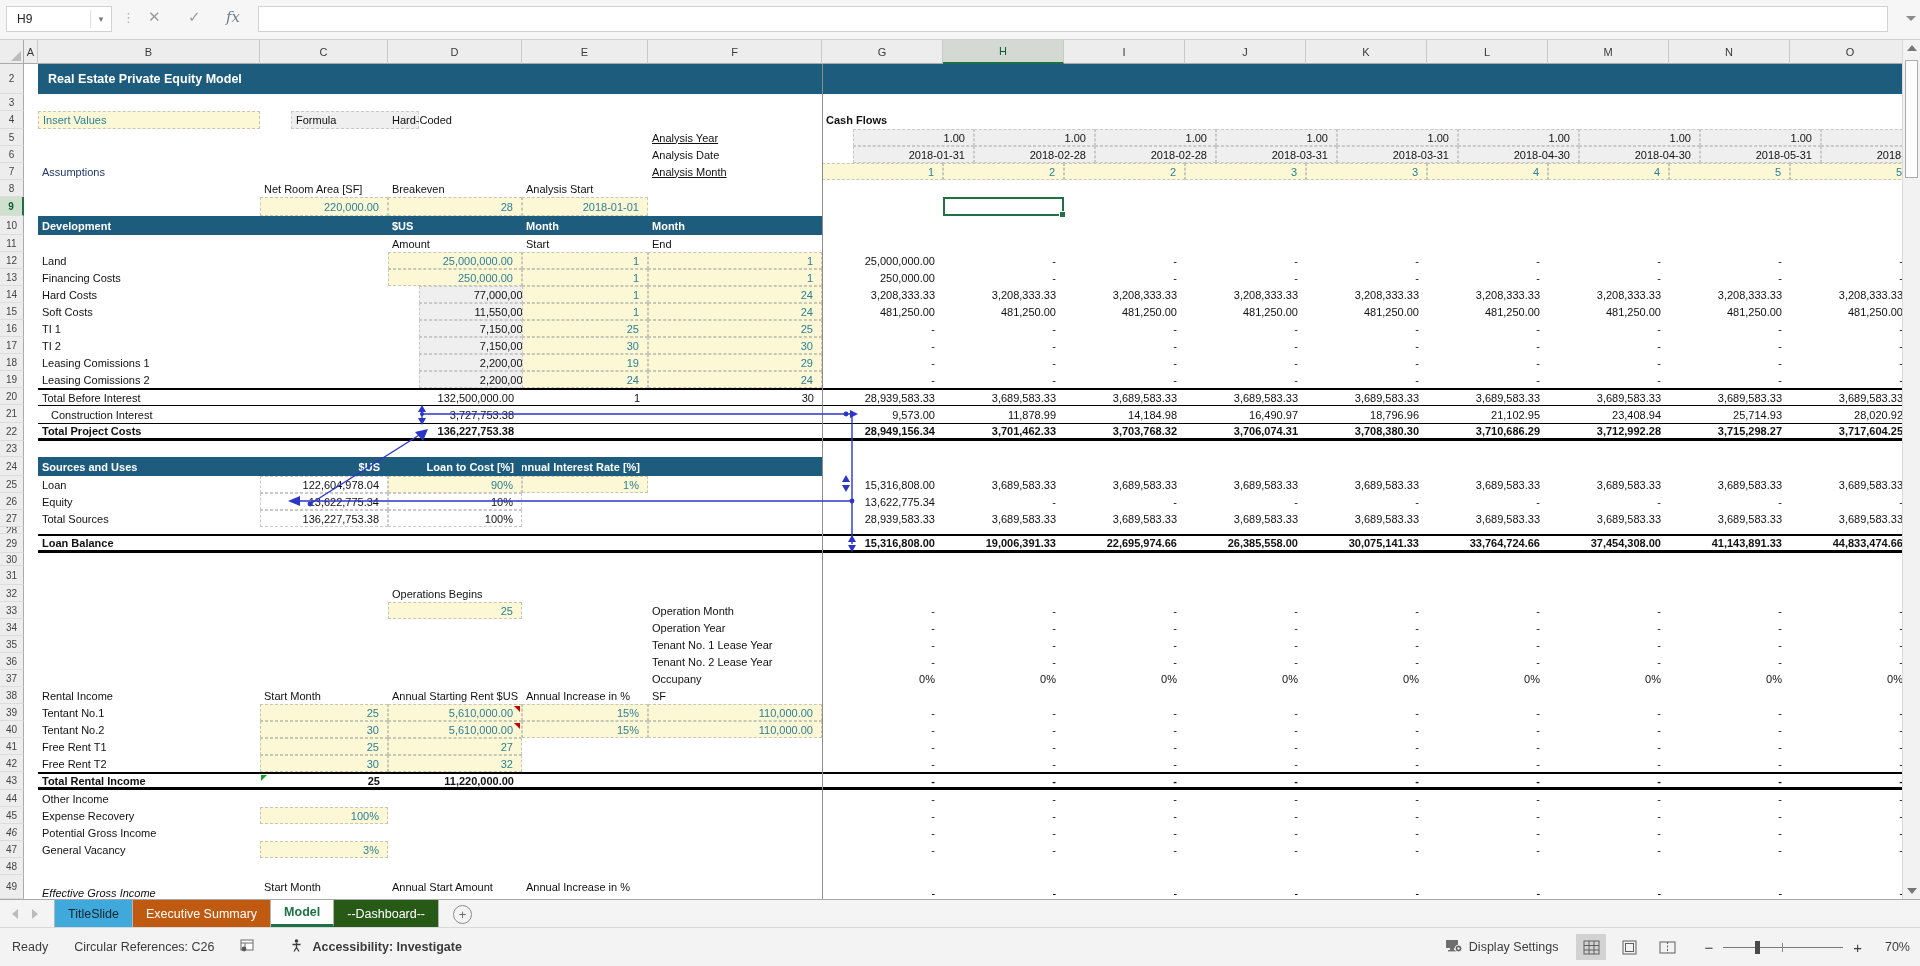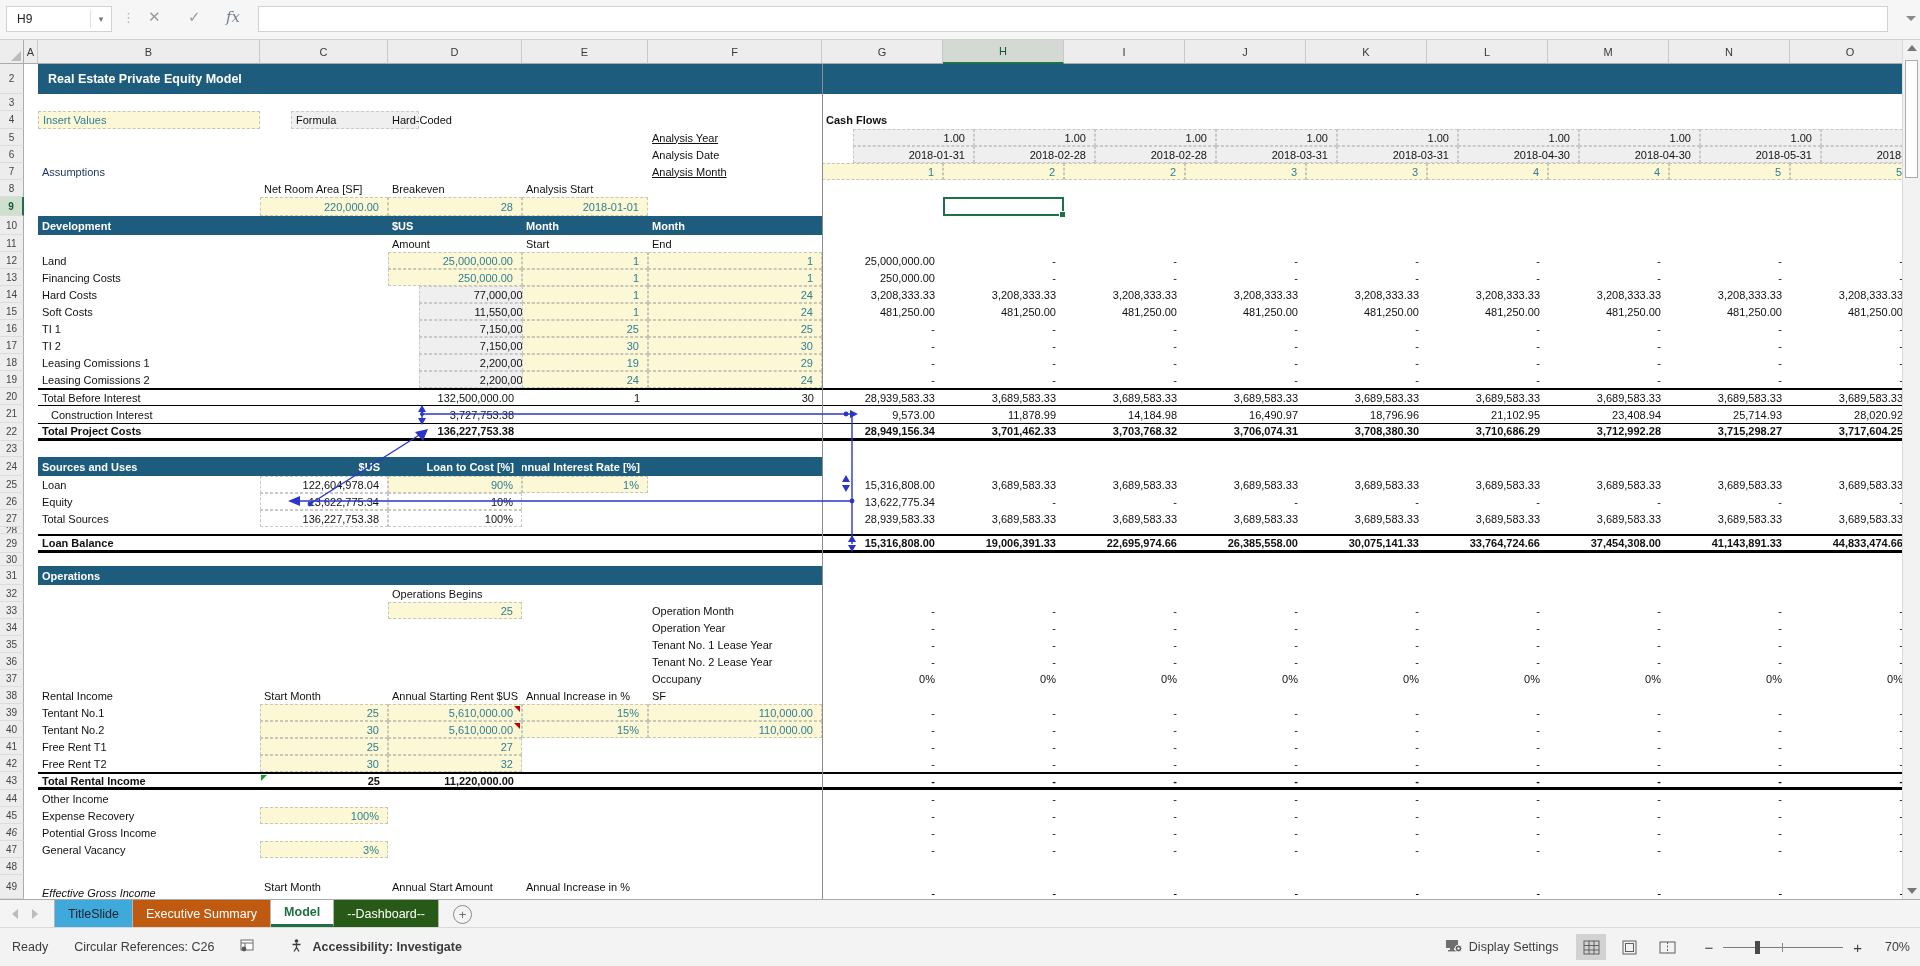--- a/index.html
+++ b/index.html
@@ -973,37 +973,20 @@
         <div class="cell n b" style="left: 1631px; width: 121px;">
           <span>41,143,891.33</span>
         </div>
         <div class="cell n b" style="left: 1752px; width: 121px;">
           <span>44,833,474.66</span>
         </div>
       </div>
       <div class="gut" style="top: 489px; height: 13px;">30</div>
       <div class="band" style="top: 489px; height: 13px; left: 38px;"></div>
       <div class="gut" style="top: 502px; height: 19px;">31</div>
-      <div class="band" style="top: 502px; height: 19px; left: 38px;">
-        <div class="cell sec" style="left: 0px; width: 222px;">
-          <span>Operations</span>
-        </div>
-        <div class="cell sec" style="left: 222px; width: 128px;">
-          <span></span>
-        </div>
-        <div class="cell sec" style="left: 350px; width: 134px;">
-          <span></span>
-        </div>
-        <div class="cell sec" style="left: 484px; width: 126px;">
-          <span></span>
-        </div>
-        <div class="cell sec" style="left: 610px; width: 174px;">
-          <span></span>
-        </div>
-      </div>
       <div class="gut" style="top: 521px; height: 17px;">32</div>
       <div class="band" style="top: 521px; height: 17px; left: 38px;">
         <div class="cell" style="left: 350px; width: 134px;">
           <span>Operations Begins</span>
         </div>
       </div>
       <div class="gut" style="top: 538px; height: 17px;">33</div>
       <div class="band" style="top: 538px; height: 17px; left: 38px;">
         <div class="cell n y t" style="left: 350px; width: 134px;">
           <span>25</span>

